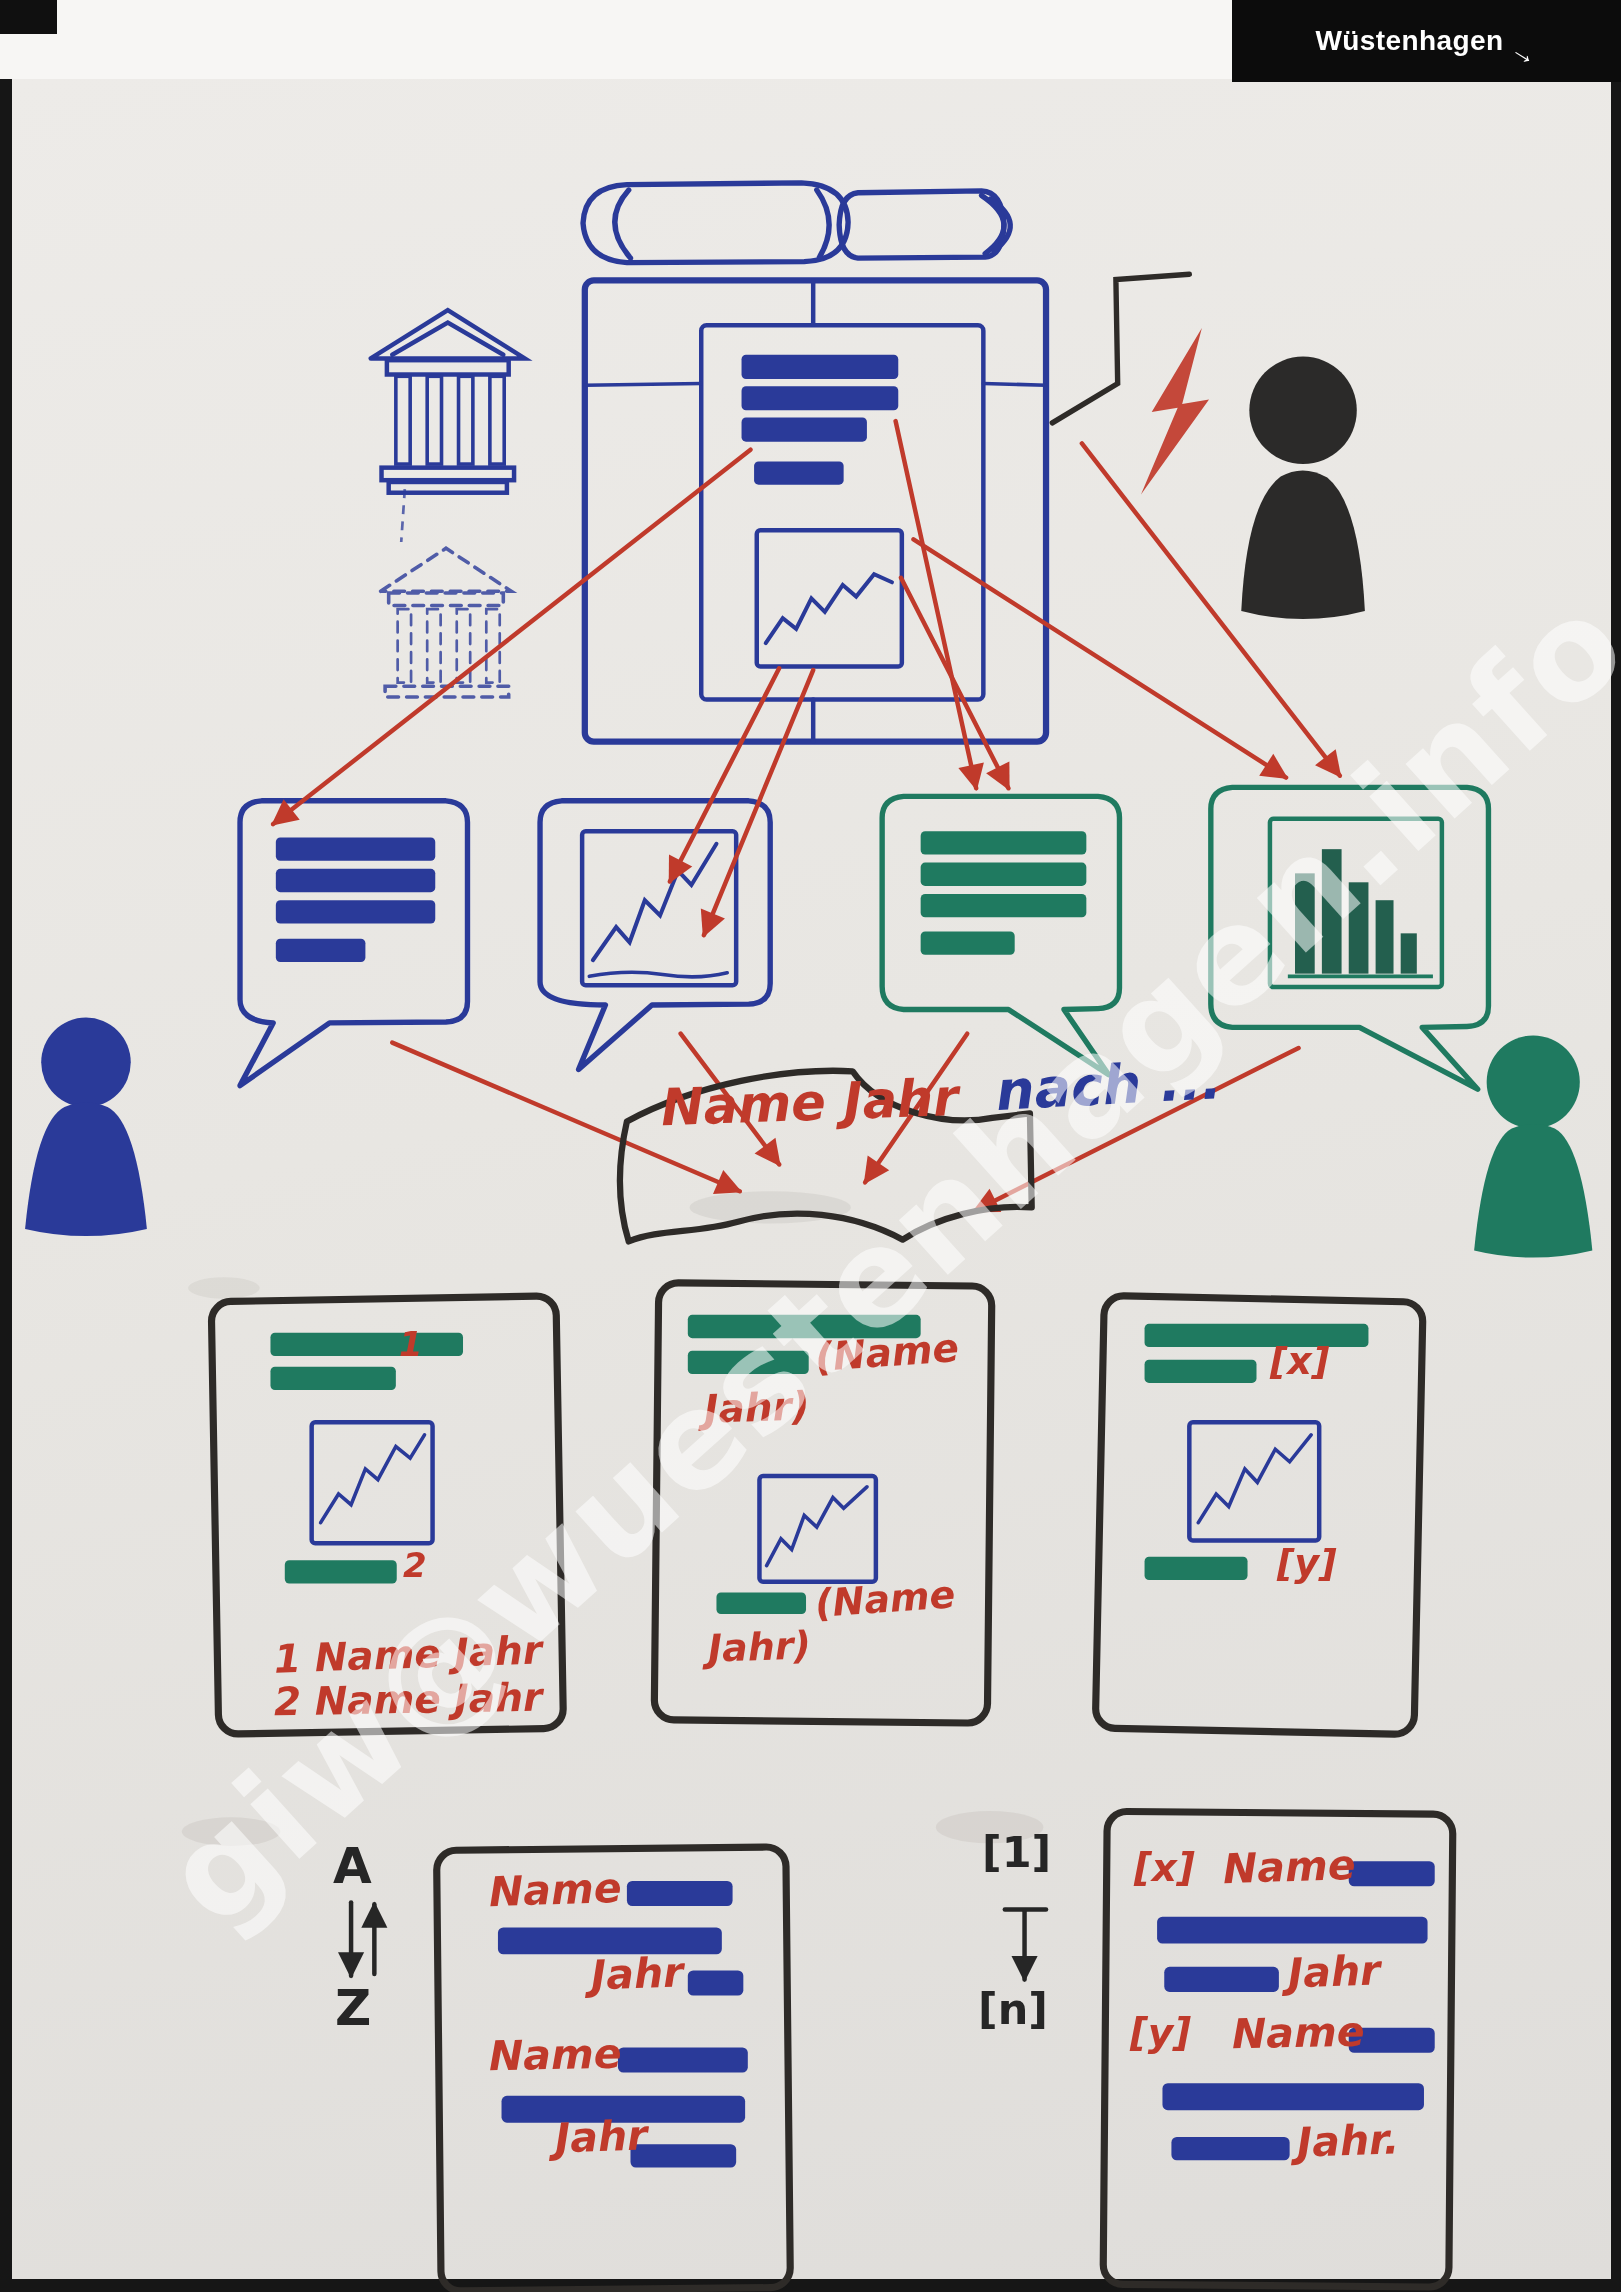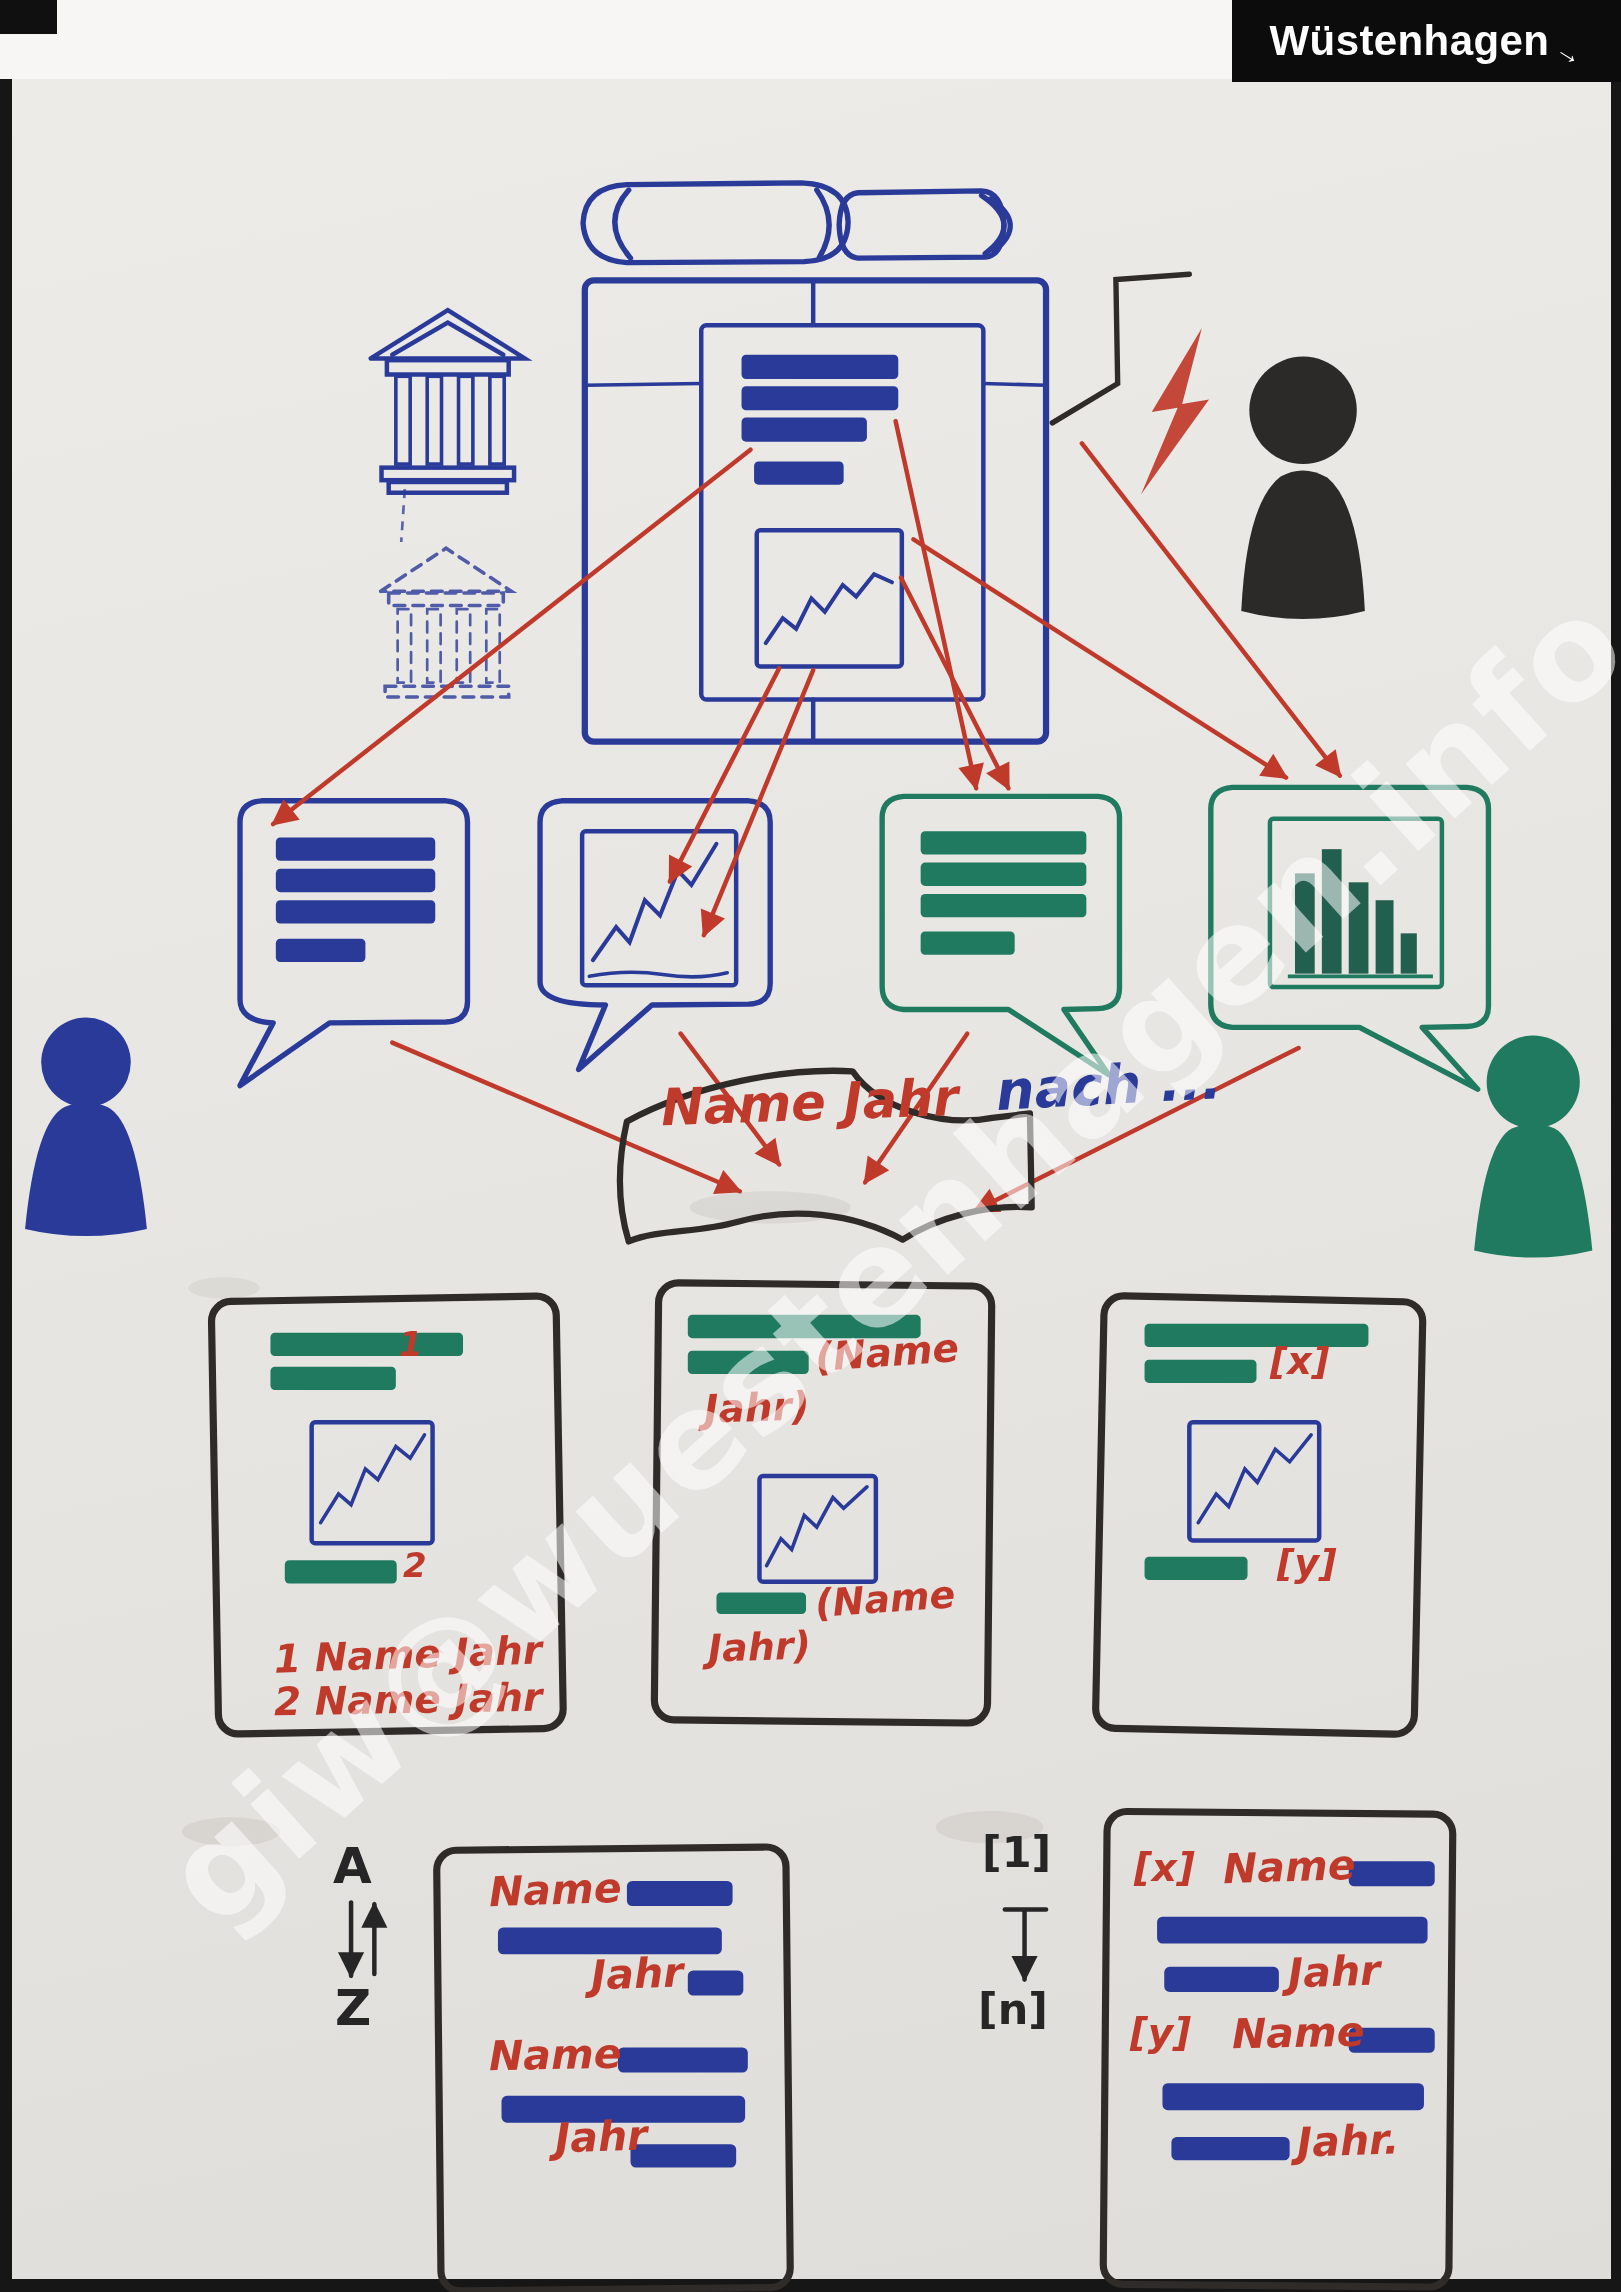--- a/index.html
+++ b/index.html
@@ -17,21 +17,21 @@
          border-left:12.5px solid #161616;border-right:10.7px solid #161616;border-bottom:14.3px solid #161616;}
   .sketch{position:absolute;left:0;top:0;width:1621px;height:2293px;z-index:2;}
   .hand{position:absolute;z-index:3;font-style:italic;font-weight:600;color:var(--ink-red);
         white-space:nowrap;line-height:1;font-family:"DejaVu Sans",sans-serif;}
   .hand.blue{color:var(--ink-blue);}
   .hand.black{color:var(--ink-black);font-style:normal;font-weight:700;}
   .corner-chip{position:absolute;left:0;top:0;width:57px;height:34px;background:#101010;z-index:6;}
   .logo{position:absolute;right:0;top:0;width:389px;height:82px;background:#0c0c0c;color:#fff;
         display:flex;align-items:center;justify-content:center;gap:7.2px;z-index:6;
         font-family:"Liberation Sans",sans-serif;}
-  .logo-text{font-size:42px;font-weight:700;letter-spacing:0.4px;}
+  .logo-text{font-size:28px;font-weight:700;letter-spacing:0.4px;}
   .logo-arrow{font-size:27px;transform:translateY(11.6px) rotate(32deg);display:inline-block;}
   .watermark{position:absolute;left:-224px;top:1182px;width:2239px;text-align:center;
         font-size:134px;font-weight:700;letter-spacing:2.7px;color:rgba(255,255,255,.55);
         transform:rotate(-42deg);z-index:5;pointer-events:none;}
 </style>
 </head>
 <body>
 
 <div class="page">
   <div class="paper"></div>

